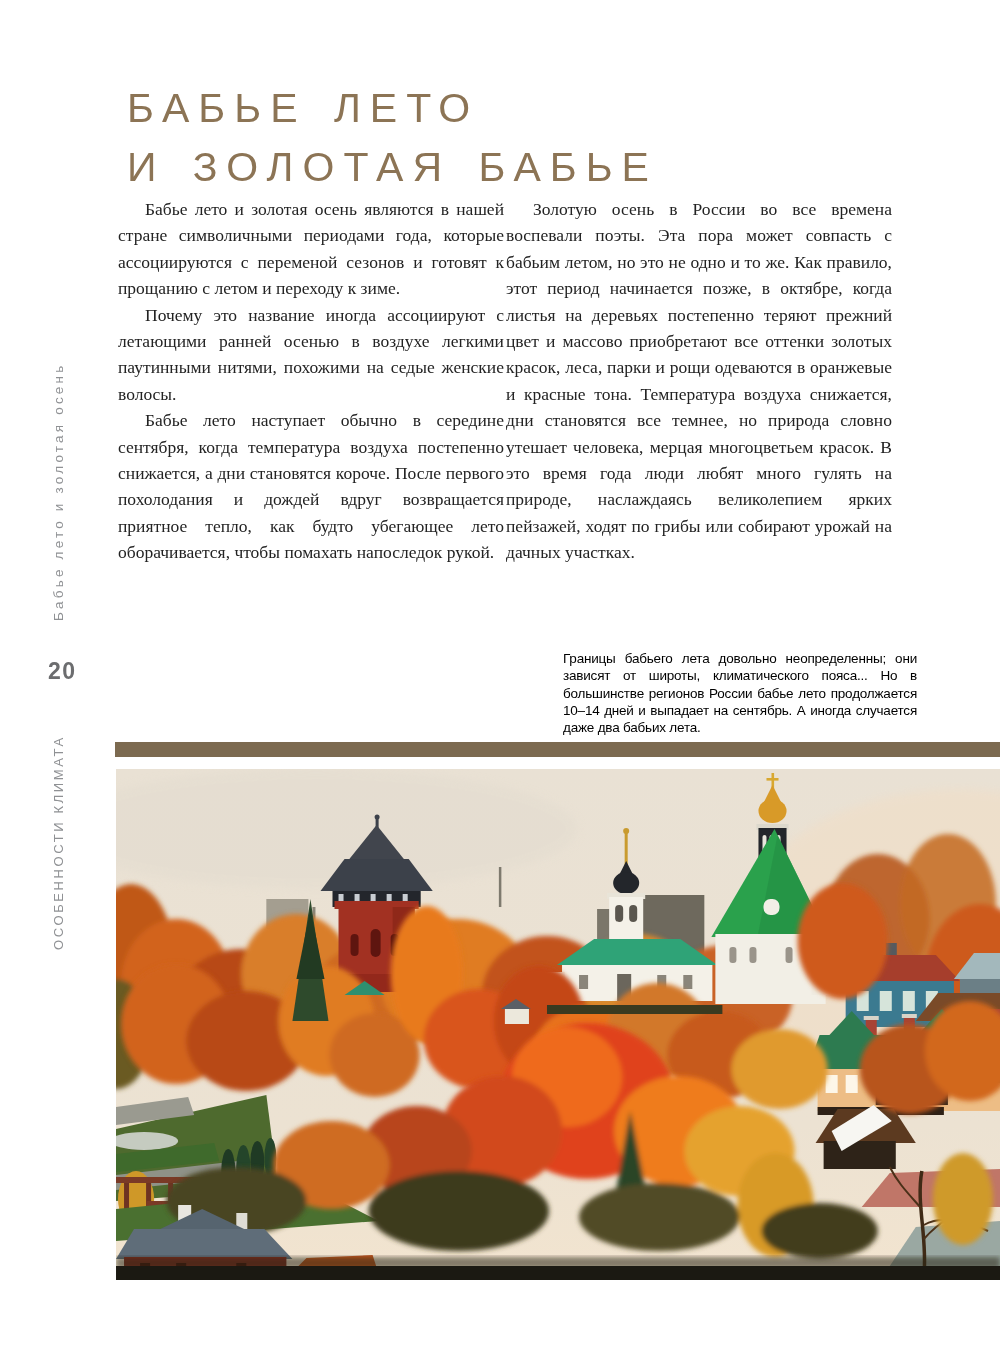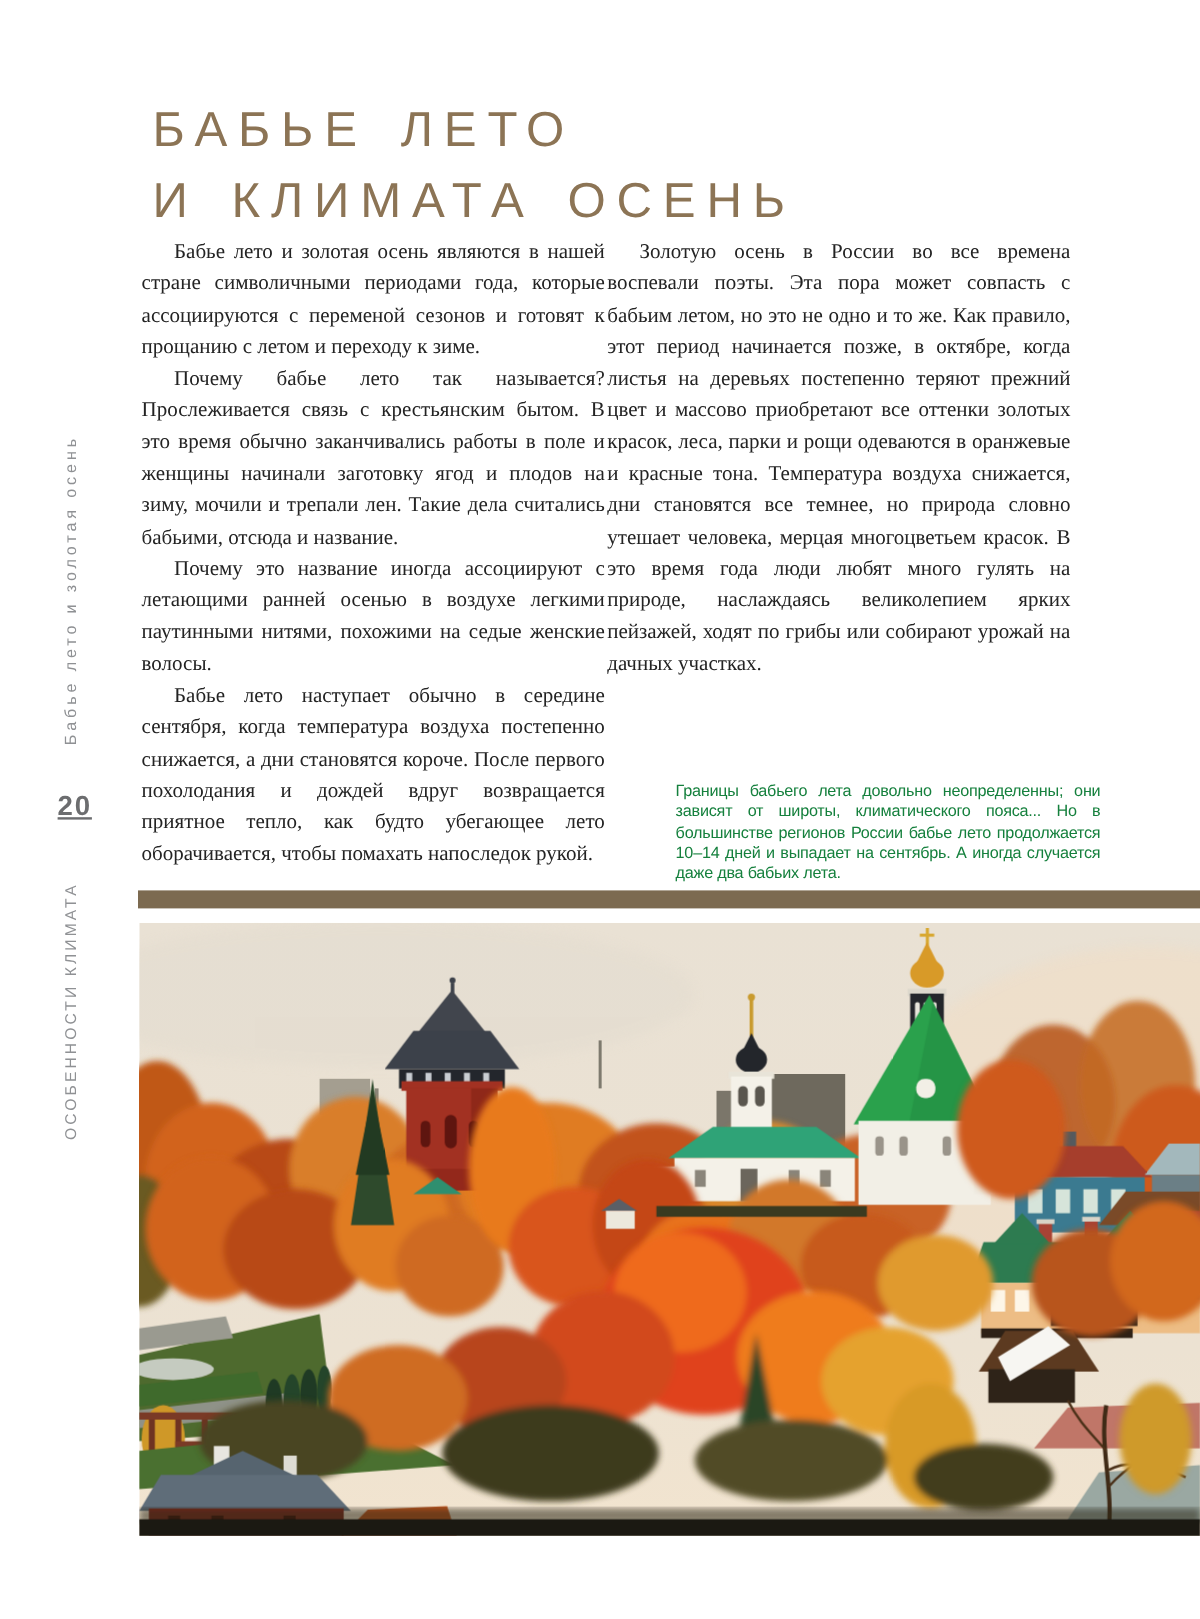--- a/index.html
+++ b/index.html
@@ -7,64 +7,63 @@
         font-family:"Liberation Serif",serif;}
 
   
   .vtext{position:absolute;writing-mode:vertical-rl;transform:rotate(180deg);
          font-family:"Liberation Sans",sans-serif;white-space:nowrap;}
   .chapter-vtext{left:51px;top:363px;height:258px;width:20px;
                  font-size:13.5px;letter-spacing:3.2px;color:#8f9194;}
   .section-vtext{left:51px;top:722px;height:228px;width:20px;
                  font-size:13px;letter-spacing:2.6px;color:#8f9194;}
   .pagenum{position:absolute;left:48px;top:658px;font-family:"Liberation Sans",sans-serif;
-           font-size:23px;font-weight:bold;letter-spacing:1.5px;color:#6c6d6f;text-decoration:underline;}
+           font-size:23px;font-weight:bold;letter-spacing:1.5px;color:#6c6d6f;}
 
   
   .title{position:absolute;left:116px;top:68px;font-family:"Liberation Sans",sans-serif;
          font-size:41px;line-height:59px;letter-spacing:9px;word-spacing:7px;
          color:#8c7455;font-weight:500;}
 
   
   .col{position:absolute;top:196px;width:386px;font-size:17.5px;line-height:26.4px;
        color:#232323;text-align:justify;hyphens:auto;}
   .col-left{left:118px;font-family:Liberation Serif, serif;}
   .col-right{left:506px;}
   .col p{margin:0;text-indent:27px;}
 
   
   .note{position:absolute;left:563px;top:650px;width:354px;
         font-family:"Liberation Sans",sans-serif;font-size:13.5px;line-height:17.3px;
-        letter-spacing:-0.2px;color:#15803d;text-align:justify;}
+        letter-spacing:-0.2px;color:#000000;text-align:justify;}
 
   
   .rule{position:absolute;left:115px;top:742px;width:885px;height:15px;background:#7c6a50;}
 
   
   .photo{position:absolute;left:116px;top:769px;width:884px;height:511px;margin:0;
          overflow:hidden;}
   .photo svg{display:block;width:100%;height:100%;}
 </style>
 </head>
 <body>
 
 <div class="page">
 
   <div class="vtext chapter-vtext">Бабье лето и золотая осень</div>
   <div class="pagenum">20</div>
   <div class="vtext section-vtext">ОСОБЕННОСТИ КЛИМАТА</div>
 
   <h1 class="title" style="margin:11px;font-weight:500;">
     <span>БАБЬЕ ЛЕТО</span><br>
-    <span>И КЛИМАТА ОСЕНЬ</span>
+    <span>И ЗОЛОТАЯ БАБЬЕ</span>
   </h1>
 
   <div class="col col-left">
     <p>Бабье лето и золотая осень являются в нашей стране символичными периодами года, которые ассоциируются с переменой сезонов и готовят к прощанию с летом и переходу к зиме.</p>
-    <p>Почему бабье лето так называется? Прослеживается связь с крестьянским бытом. В это время обычно заканчивались работы в поле и женщины начинали заготовку ягод и плодов на зиму, мочили и трепали лен. Такие дела считались бабьими, отсюда и название.</p>
     <p>Почему это название иногда ассоциируют с летающими ранней осенью в воздухе легкими паутинными нитями, похожими на седые женские волосы.</p>
     <p>Бабье лето наступает обычно в середине сентября, когда температура воздуха постепенно снижается, а дни становятся короче. После первого похолодания и дождей вдруг возвращается приятное тепло, как будто убегающее лето оборачивается, чтобы помахать напоследок рукой.</p>
   </div>
   <div class="col col-right">
     <p>Золотую осень в России во все времена воспевали поэты. Эта пора может совпасть с бабьим летом, но это не одно и то же. Как правило, этот период начинается позже, в октябре, когда листья на деревьях постепенно теряют прежний цвет и массово приобретают все оттенки золотых красок, леса, парки и рощи одеваются в оранжевые и красные тона. Температура воздуха снижается, дни становятся все темнее, но природа словно утешает человека, мерцая многоцветьем красок. В это время года люди любят много гулять на природе, наслаждаясь великолепием ярких пейзажей, ходят по грибы или собирают урожай на дачных участках.</p>
   </div>
 
   <div class="note">Границы бабьего лета довольно неопределенны; они зависят от широты, климатического пояса... Но в большинстве регионов России бабье лето продолжается 10–14 дней и выпадает на сентябрь. А иногда случается даже два бабьих лета.</div>
 
   <div class="rule"></div>

